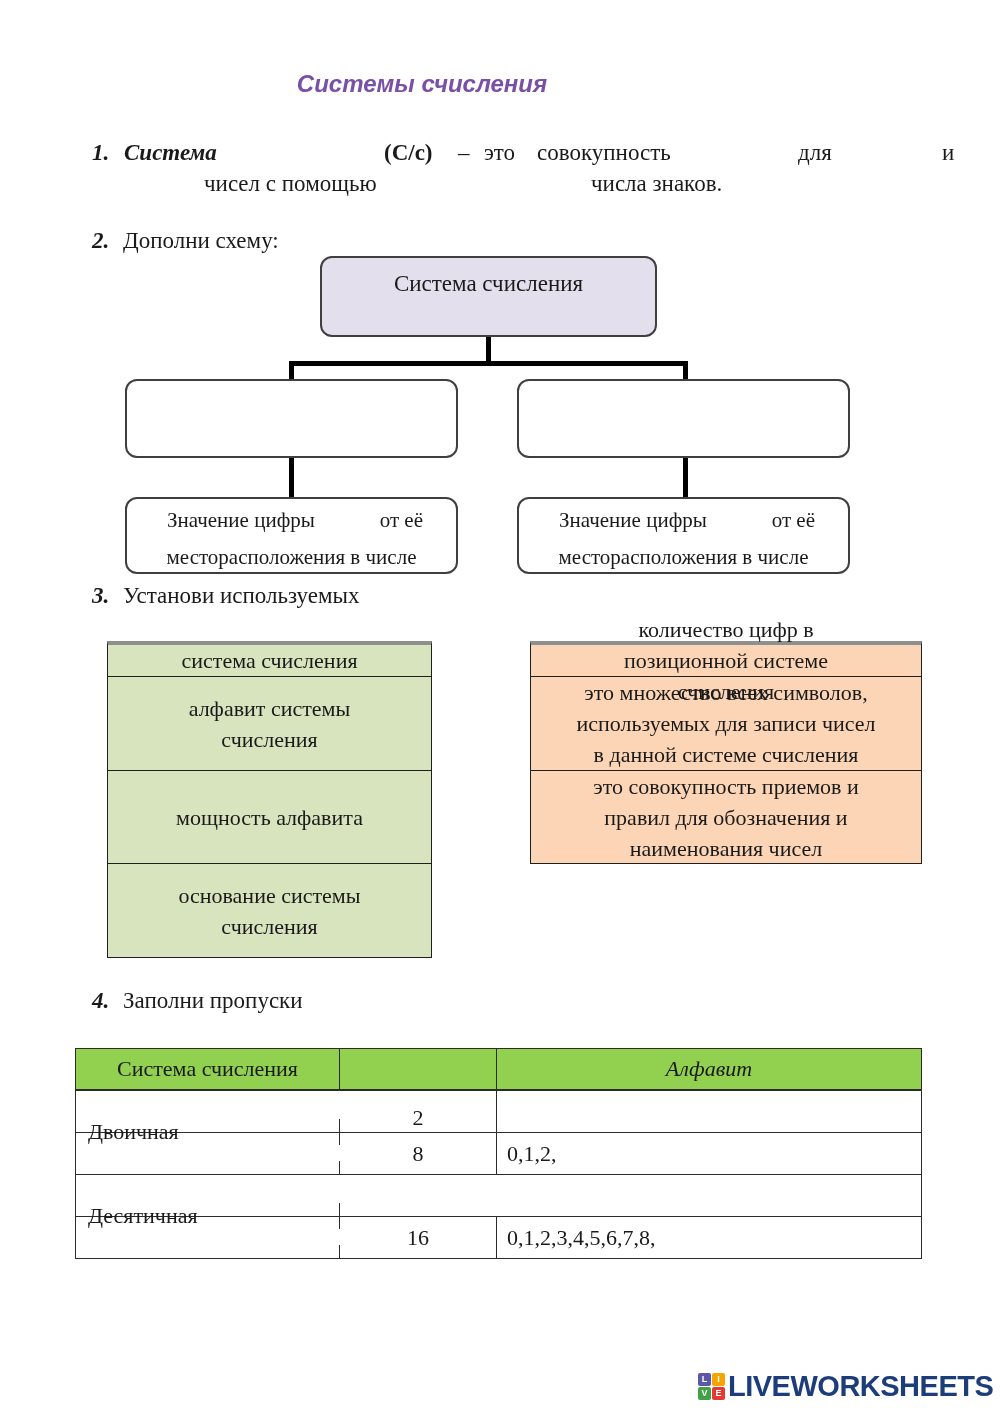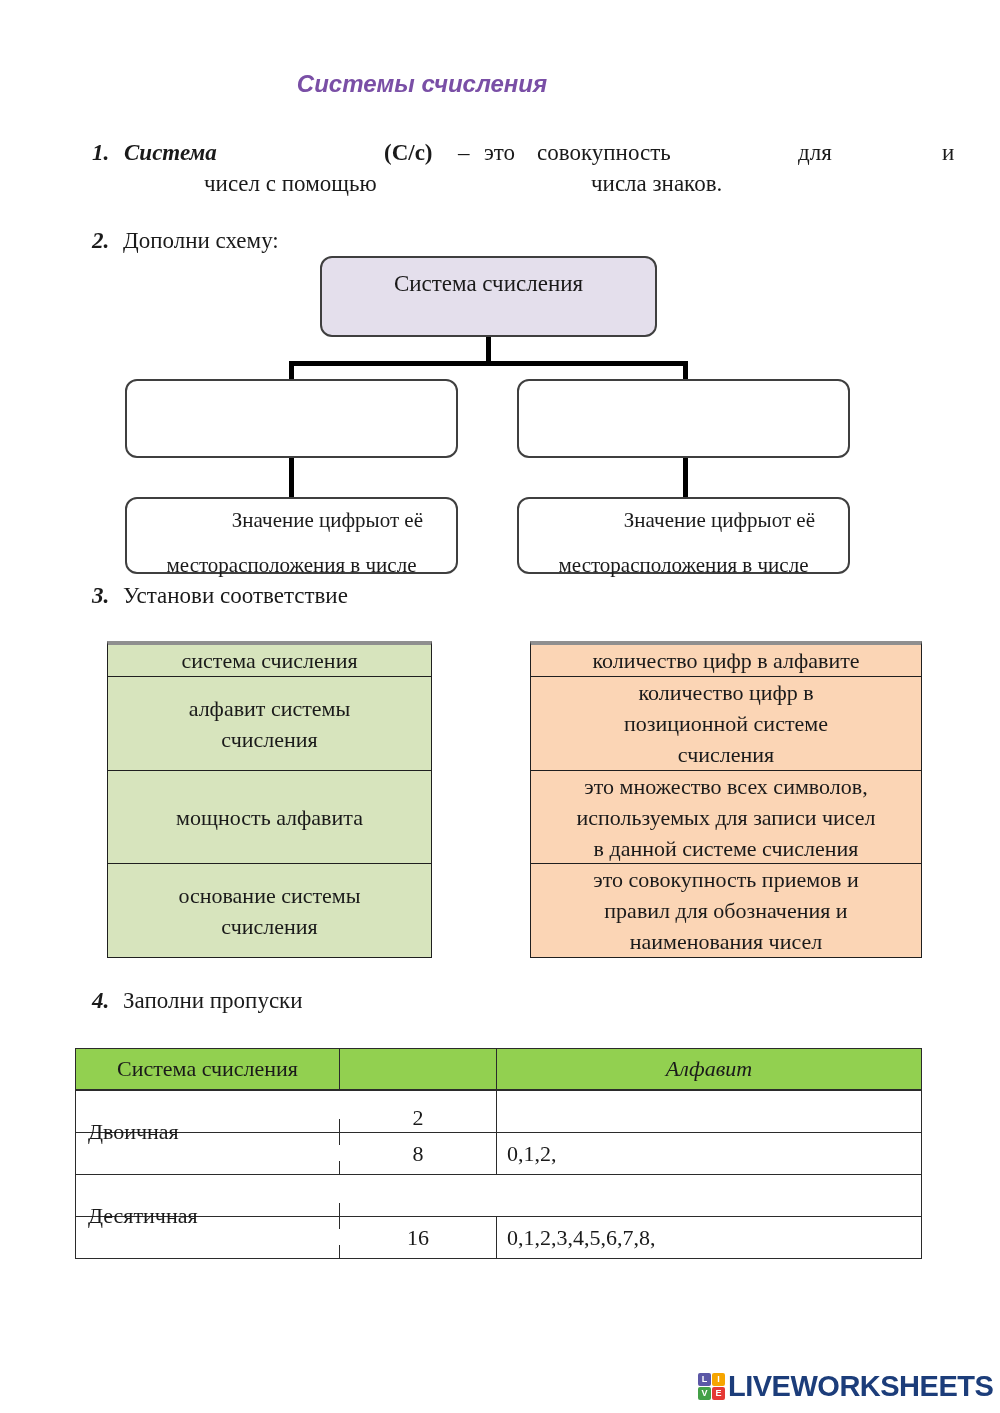--- a/index.html
+++ b/index.html
@@ -22,22 +22,22 @@
     position:absolute;border:2px solid #3f3f3f;border-radius:12px;background:#ffffff;
     box-sizing:border-box;
   }
   .root-box{left:320px;top:256px;width:337px;height:81px;text-align:center;
     font-size:23px;padding-top:13px;}
   .empty-left{left:125px;top:379px;width:333px;height:79px;}
   .empty-right{left:517px;top:379px;width:333px;height:79px;}
   .leaf{font-size:21px;padding:9px 0 0 0;}
   .leaf-left{left:125px;top:497px;width:333px;height:77px;}
   .leaf-right{left:517px;top:497px;width:333px;height:77px;}
-  .leaf-line1{display:flex;justify-content:flex-end;padding:0 33px 0 32px;}
-  .leaf-line2{text-align:center;margin-top:20px;}
+  .leaf-line1{display:flex;justify-content:space-between;padding:0 33px 0 40px;}
+  .leaf-line2{text-align:center;margin-top:12px;}
   .conn{position:absolute;background:#000;}
   
   .match-table{
     position:absolute;box-sizing:border-box;
     border:1px solid #1f1f1f;border-top:4px solid #8f8f8f;
     font-size:22px;
   }
   .match-left{left:107px;top:641px;width:325px;}
   .match-right{left:530px;top:641px;width:392px;}
   .match-row{
@@ -122,33 +122,32 @@
   <div class="node leaf leaf-right">
     <div class="leaf-line1">
       <span>Значение цифры</span>
       <span></span>
       <span>от её</span>
     </div>
     <div class="leaf-line2">месторасположения в числе</div>
   </div>
 
   <span class="tok b-i" style="left:92px;top:583px;">3.</span>
-  <span class="tok" style="left:123px;top:583px;">Установи соответствие</span>
+  <span class="tok" style="left:123px;top:583px;">Установи используемых</span>
 
   <div class="match-table match-left" style="background-color: rgb(215, 228, 189);">
     <div class="match-row">система счисления</div>
     <div class="match-row">алфавит системы
 счисления</div>
     <div class="match-row">мощность алфавита</div>
     <div class="match-row">основание системы
 счисления</div>
   </div>
 
   <div class="match-table match-right" style="background-color: rgb(251, 213, 181);">
-    <div class="match-row">количество цифр в алфавите</div>
     <div class="match-row">количество цифр в
 позиционной системе
 счисления</div>
     <div class="match-row">это множество всех символов,
 используемых для записи чисел
 в данной системе счисления</div>
     <div class="match-row">это совокупность приемов и
 правил для обозначения и
 наименования чисел</div>
   </div>

